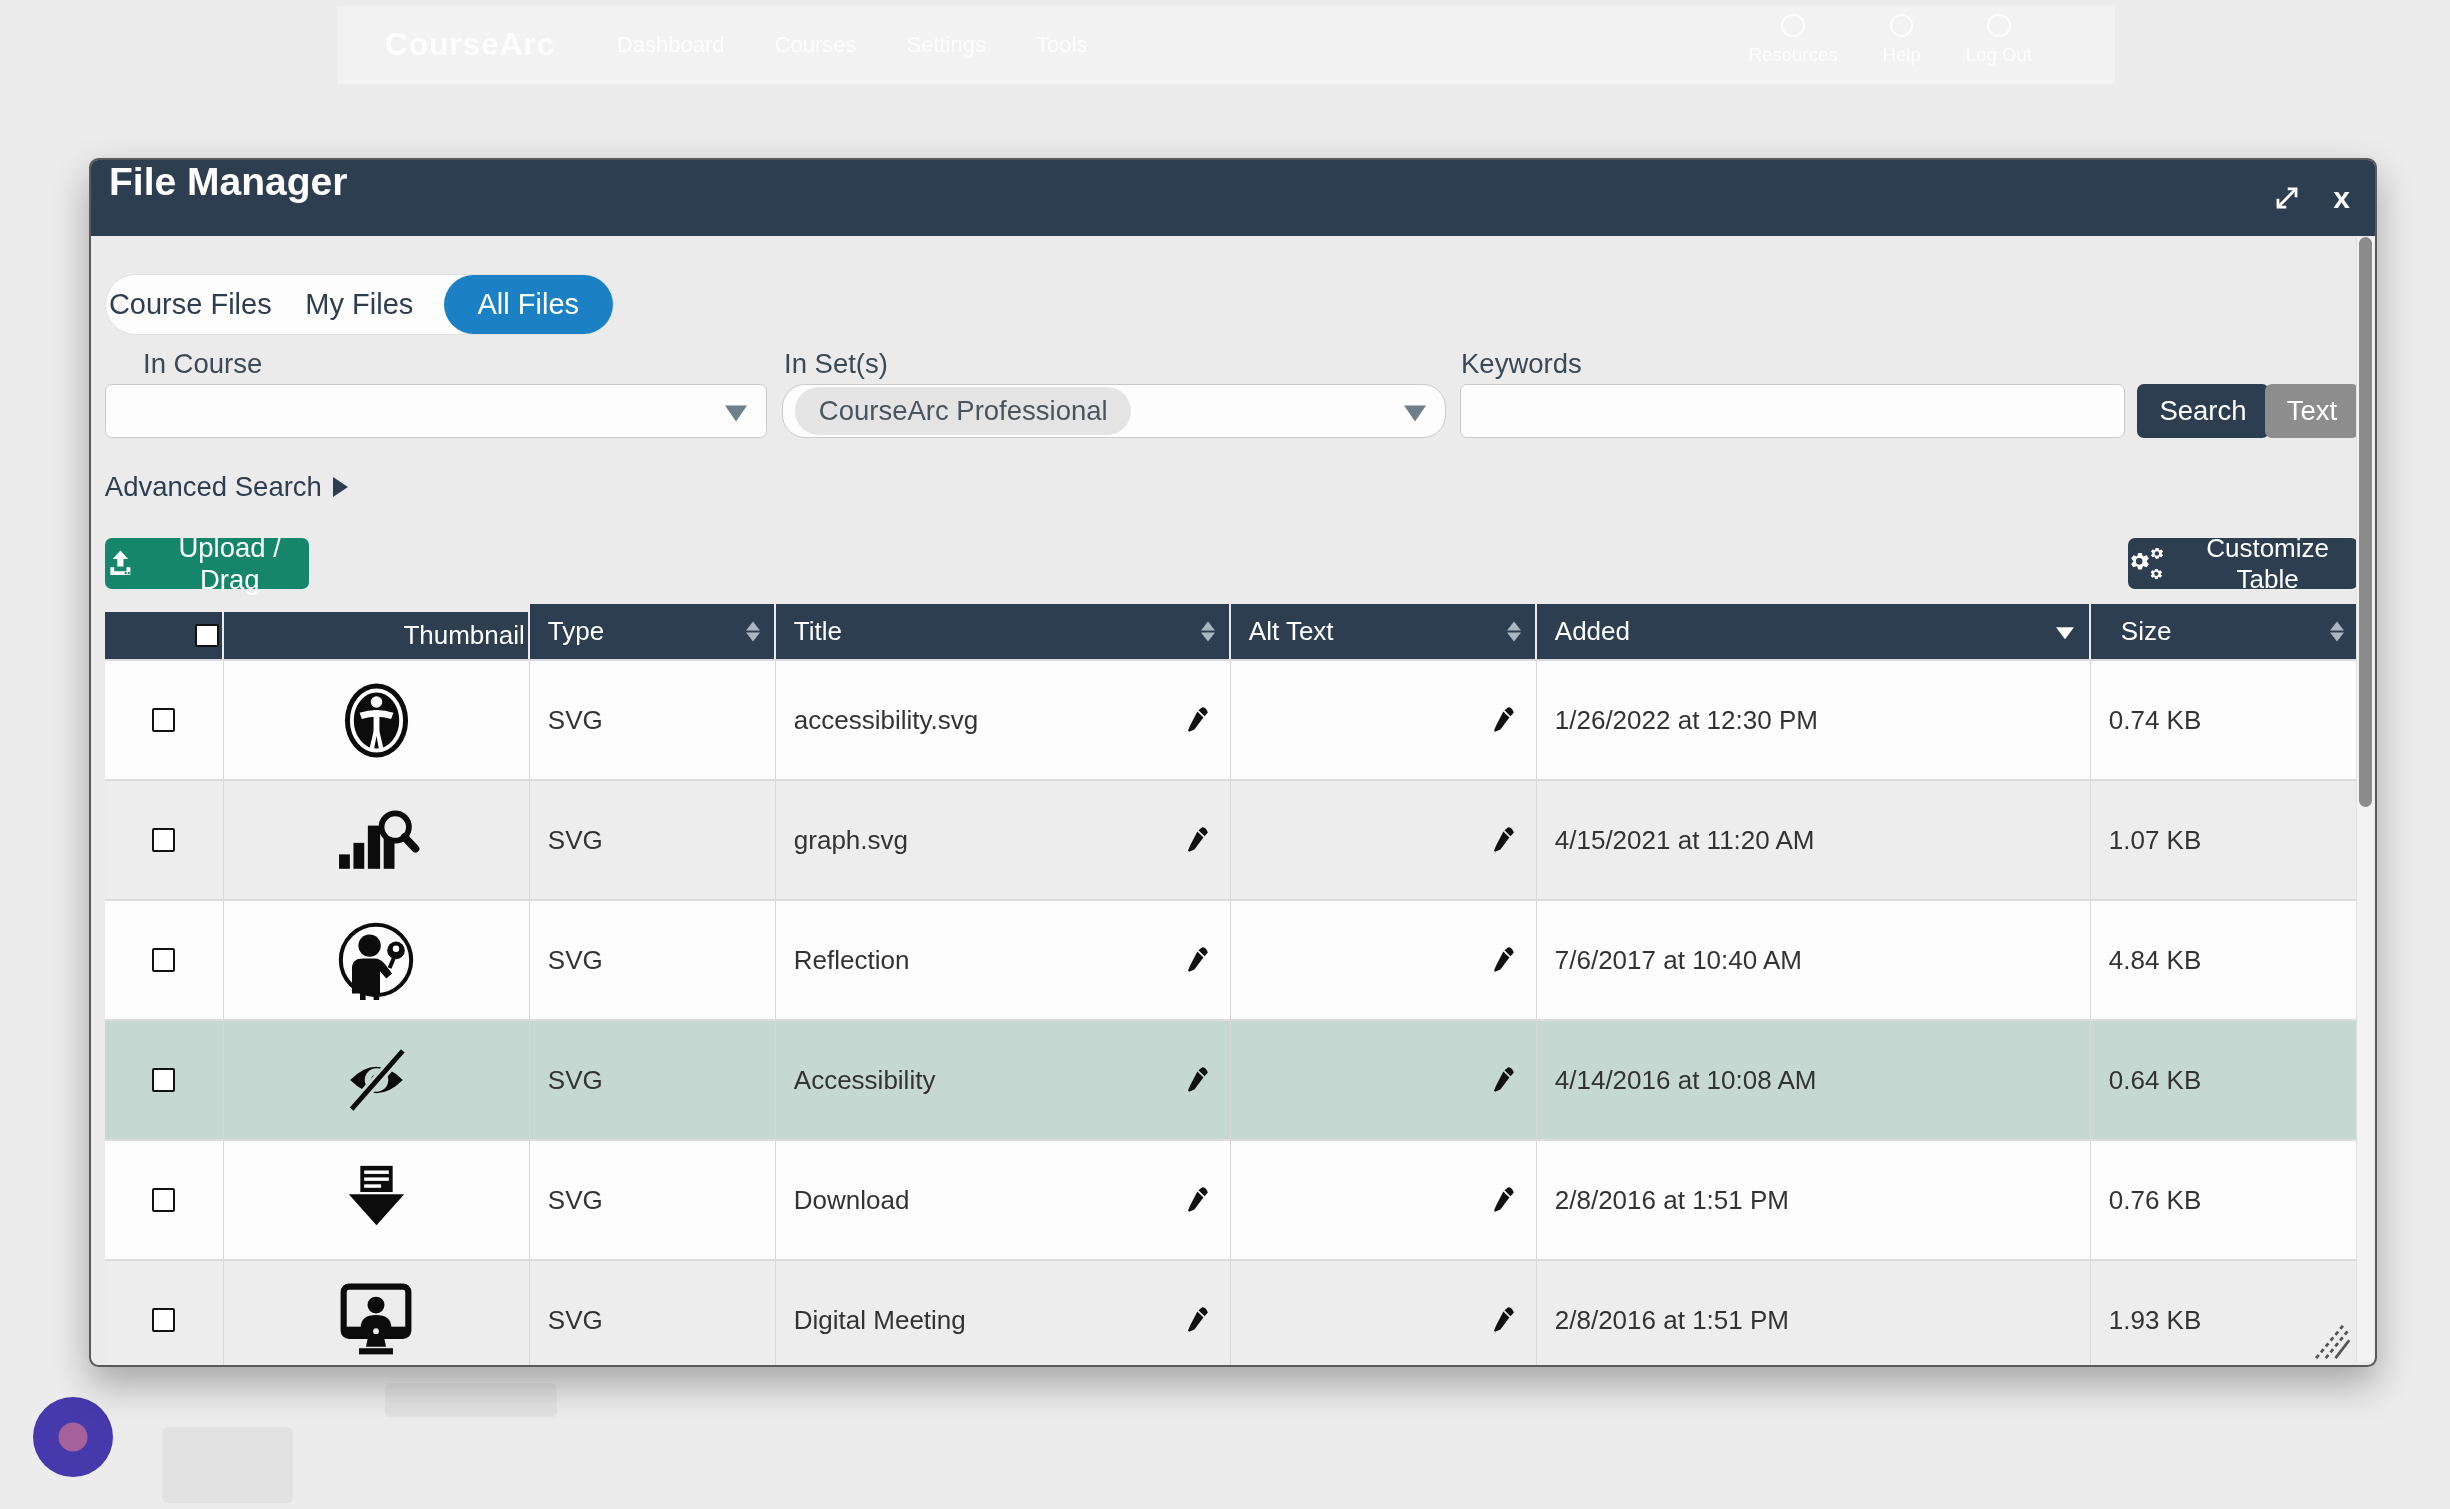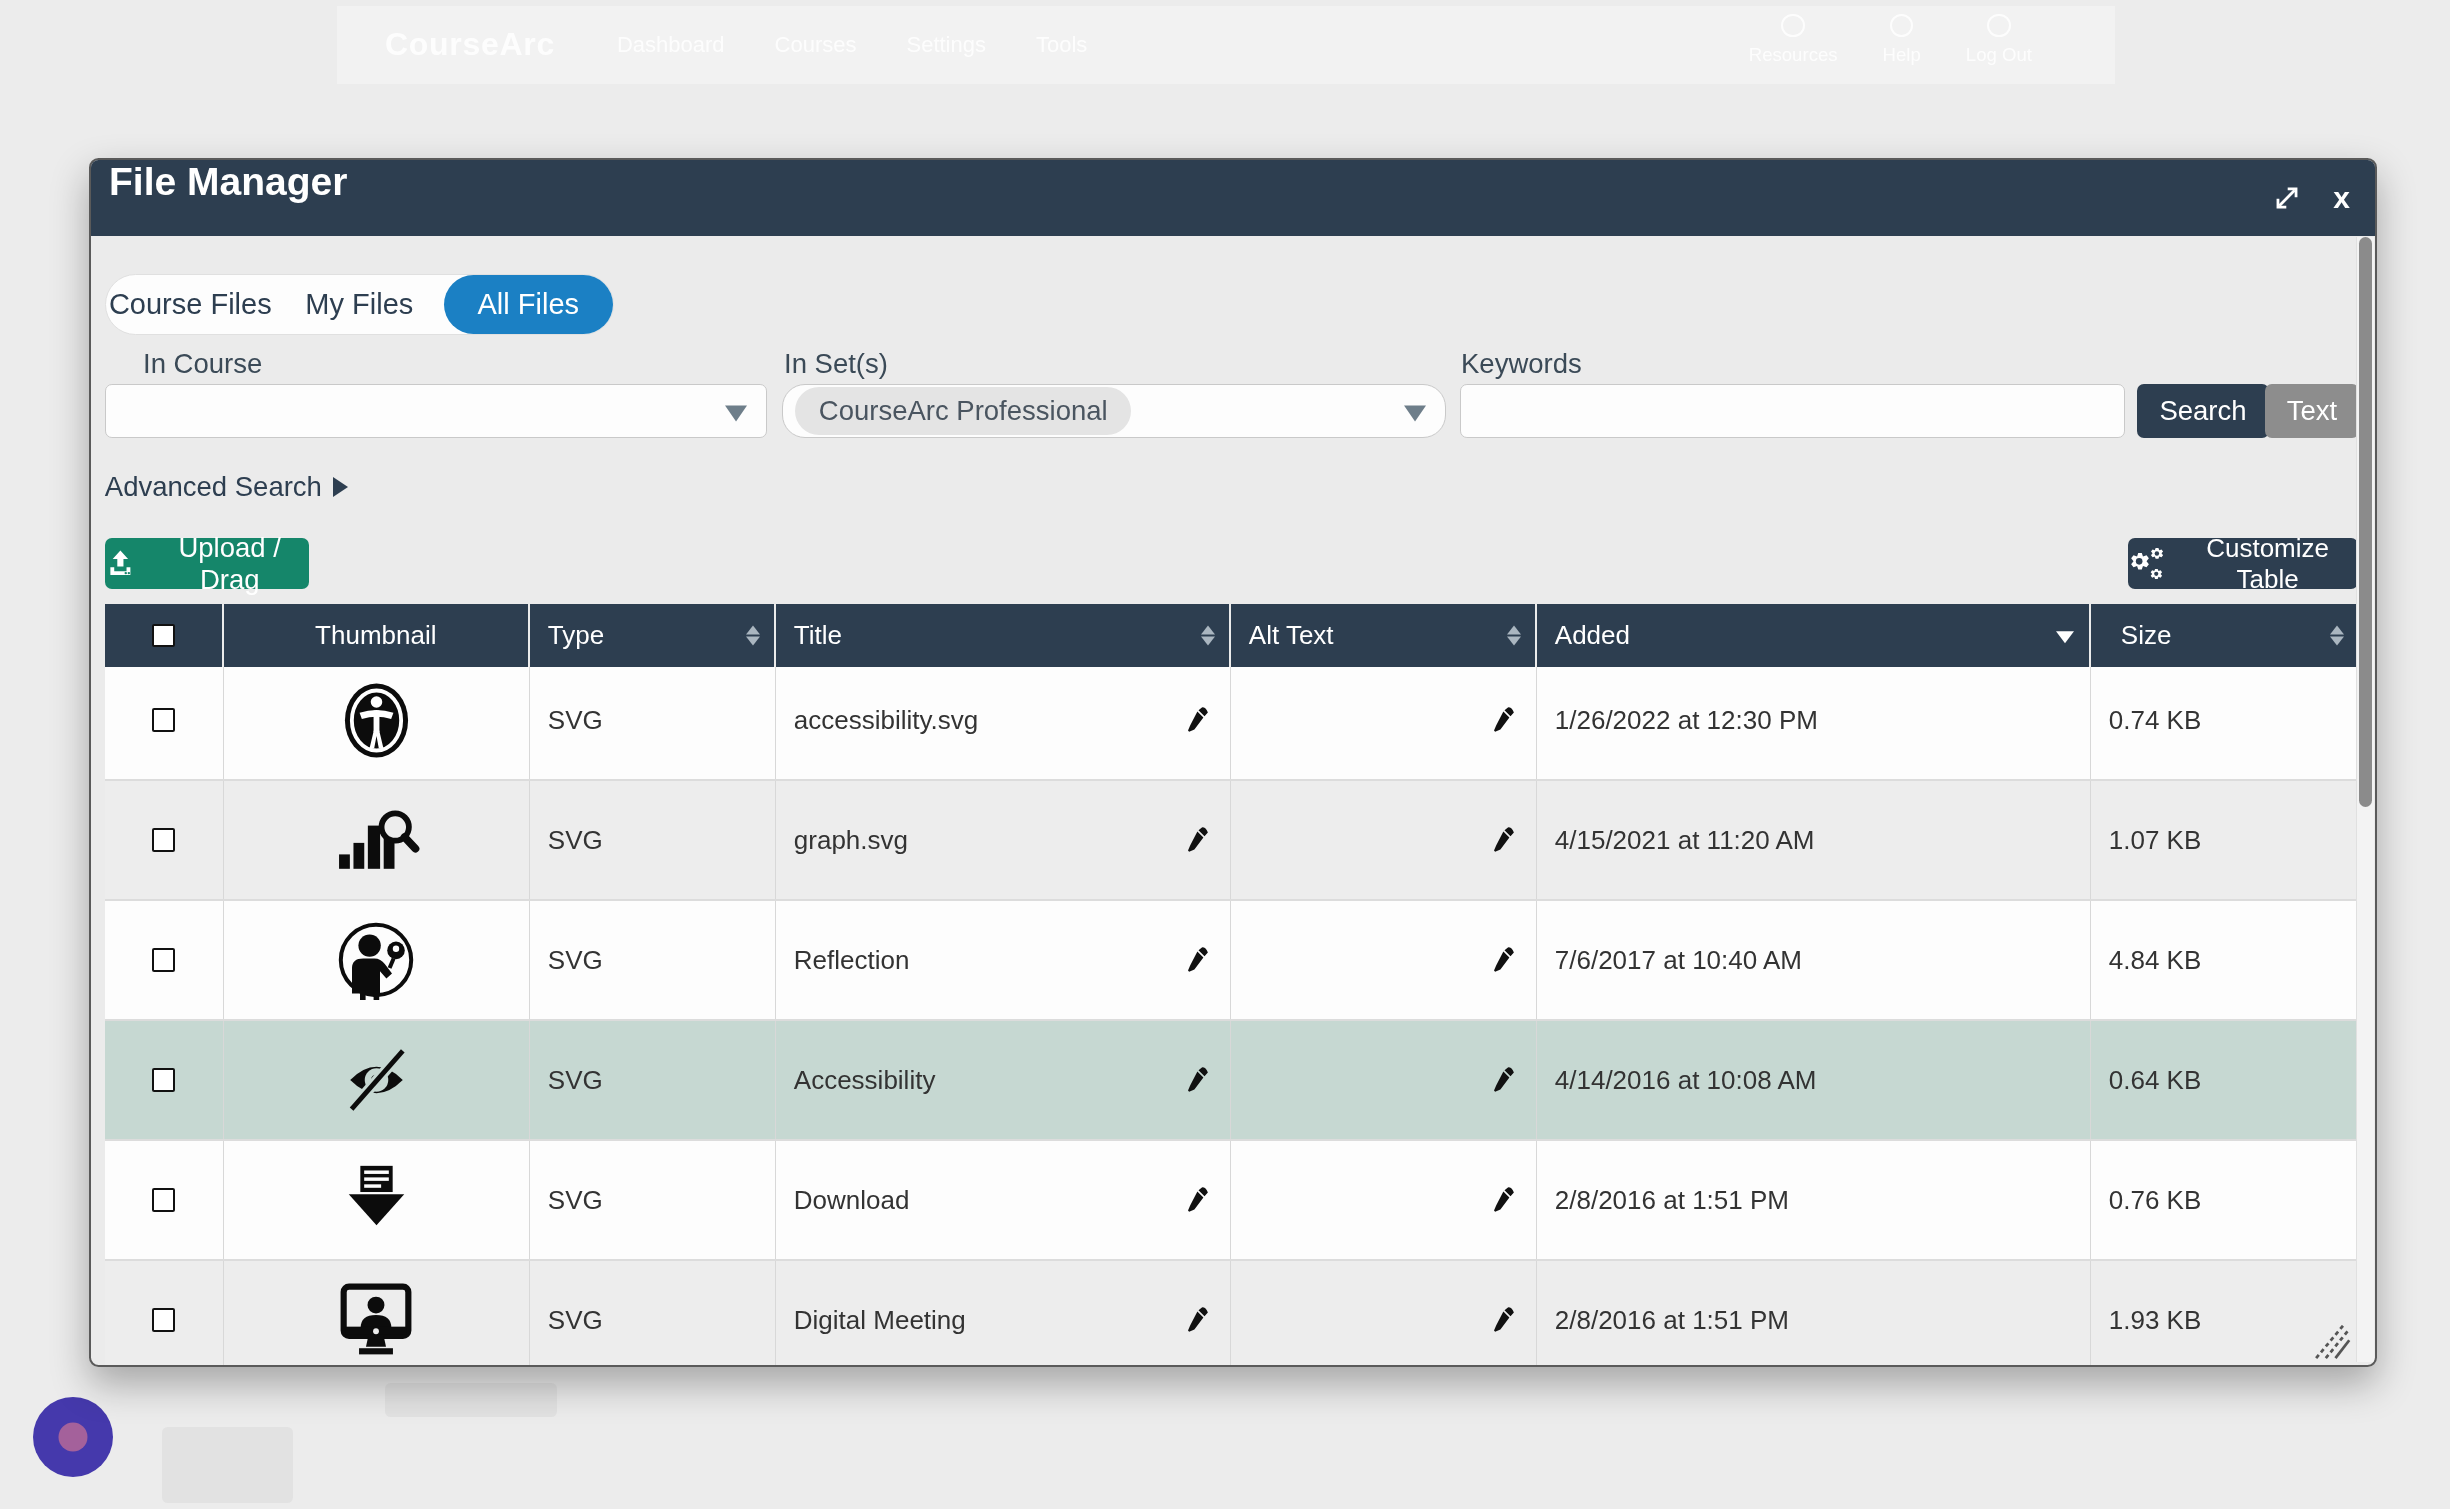--- a/index.html
+++ b/index.html
@@ -104,21 +104,21 @@
     font-family:"Liberation Sans", sans-serif;
   }
 
   
   .grid { position:absolute; left:13.8px; top:444px; width:2253px; }
   .grid-header { display:grid; grid-template-columns:119px 306px 246px 455px 306px 554px 267px; height:55px; }
   .gh-cell { background:#2d3e50; color:#fff; font-size:26px;
     display:flex; align-items:center; padding:0 18px; position:relative;
     border-right:2.1px solid #ebebeb; }
   .gh-cell:last-child { border-right:none;padding-left:30px; }
-  .gh-center { justify-content:center; padding:16px; }
+  .gh-center { justify-content:flex-end; padding:3px;margin-top:8px; }
   .sort-icons { position:absolute; right:13.8px; top:50%; transform:translateY(-50%);
     display:flex; flex-direction:column; gap:2.8px; align-items:center; }
   .tri-up { width:0;height:0;border-left:7.6px solid transparent;border-right:7.6px solid transparent;border-bottom:9.6px solid #aab6c0; }
   .tri-dn { width:0;height:0;border-left:7.6px solid transparent;border-right:7.6px solid transparent;border-top:9.6px solid #aab6c0; }
   .tri-dn-solid { width:0;height:0;border-left:9px solid transparent;border-right:9px solid transparent;border-top:12.4px solid #fff;
     position:absolute; right:15px; top:50%; transform:translateY(-40%); }
 
   .grid-row { display:grid; grid-template-columns:119px 306px 246px 455px 306px 554px 267px;
     height:120px; border-top:2.8px solid #dcdcdc; }
   .grid-row:first-of-type { border-top:3.4px solid #ebebeb; }

